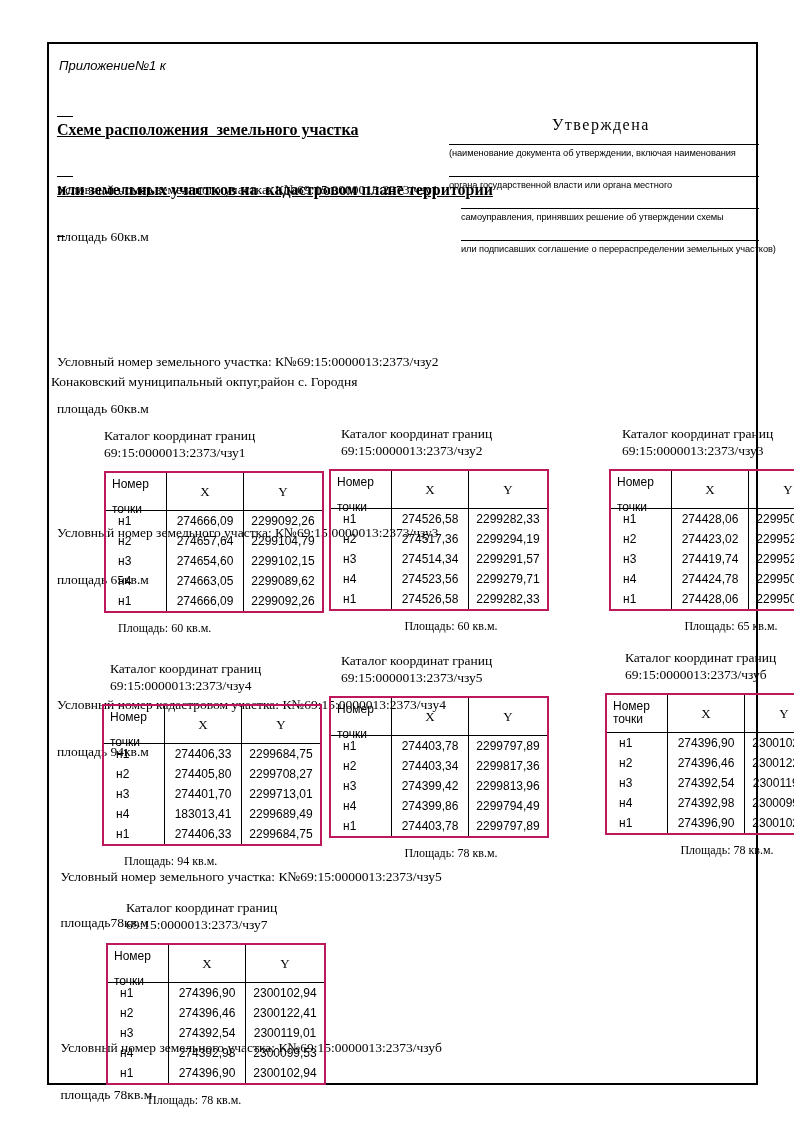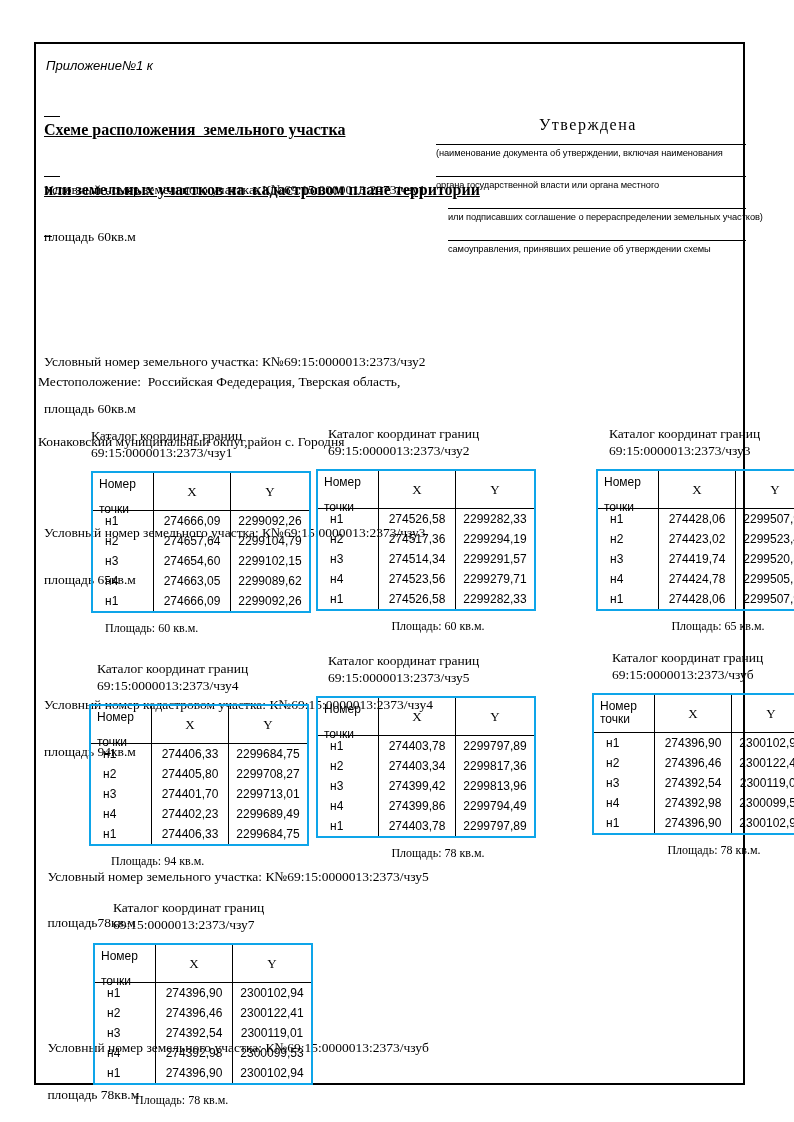--- a/index.html
+++ b/index.html
@@ -2,21 +2,21 @@
 <html><head>
 <meta charset="utf-8">
 <style>
   html,body{margin:0;padding:0;}
   body{
     width:794px;height:1122px;background:#ffffff;position:relative;
     font-family:"Liberation Serif", serif;color:#000;
     -webkit-font-smoothing:antialiased;
   }
   .frame{
-    position:absolute;left:34px;top:42px;width:707px;height:1039px;
+    position:absolute;left:47px;top:42px;width:707px;height:1039px;
     border:2px solid #000;background:#fff;
   }
   
   .appendix{
     position:absolute;left:10px;top:14px;
     font-family:"Liberation Sans", sans-serif;font-style:italic;font-size:13px;
   }
   
   .title{
     position:absolute;left:8px;top:36px;font-weight:bold;font-size:16px;
@@ -54,21 +54,21 @@
   .g6{left:556px;top:605px;}
   .g7{left:57px;top:855px;}
   .tbl-caption{font-size:13.5px;line-height:17px;margin-bottom:10px;}
   .g2 .tbl-caption{margin-left:12px;}
   .g3 .tbl-caption{margin-left:13px;}
   .g4 .tbl-caption{margin-left:8px;}
   .g5 .tbl-caption{margin-left:12px;}
   .g6 .tbl-caption{margin-left:20px;}
   .g7 .tbl-caption{margin-left:20px;}
   table.coords{
-    border-collapse:collapse;border:2px solid #0ea5e9;
+    border-collapse:collapse;border:2px solid #be185d;
     font-family:"Liberation Sans", sans-serif;font-size:12px;
   }
   table.coords th, table.coords td{border-left:1px solid #000;}
   table.coords th:first-child, table.coords td:first-child{border-left:none;}
   table.coords thead tr{border-bottom:1px solid #000;}
   th.c-pt{width:52px;text-align:left;vertical-align:top;padding:5px 2px 2px 6px;
           font-weight:normal;position:relative;height:30px;}
   th.c-x{width:74px;font-weight:normal;font-family:"Liberation Serif", serif;
          font-size:13px;text-align:center;}
   th.c-y{width:76px;font-weight:normal;font-family:"Liberation Serif", serif;
@@ -105,26 +105,26 @@
     <div class="appr-text">(наименование документа об утверждении, включая наименования</div>
   </div>
 
   <div class="appr-line">
     <div class="rule"></div>
     <div class="appr-text">органа государственной власти или органа местного</div>
   </div>
 
   <div class="appr-line indent">
     <div class="rule"></div>
-    <div class="appr-text">или подписавших соглашение о перераспределении земельных участков)</div>
+    <div class="appr-text">самоуправления, принявших решение об утверждении схемы</div>
   </div>
 
   <div class="appr-line indent">
     <div class="rule"></div>
-    <div class="appr-text">самоуправления, принявших решение об утверждении схемы</div>
+    <div class="appr-text">или подписавших соглашение о перераспределении земельных участков)</div>
   </div>
 </div>
 
   <div class="parcels" id="parcels">
   <div class="parcel">
     <span class="p-label">Условный номер земельного участка: К№69:15:0000013:2373/чзу1</span>
     <span class="p-area">площадь 60кв.м</span>
   </div>
 
   <div class="parcel">
@@ -149,21 +149,20 @@
 
   <div class="parcel">
     <span class="p-label"> Условный номер земельного участка: К№69:15:0000013:2373/чзуб</span>
     <span class="p-area"> площадь 78кв.м</span>
   </div>
 
   
 </div>
 
   <div class="location">
-    <div>Местоположение:  Российская Федедерация, Тверская область,</div>
     <div>Конаковский муниципальный окпуг,район с. Городня</div>
   </div>
 
   <div id="tables-layer">
   <div class="tbl-group g1 cut">
     <div class="tbl-caption">
       <div class="cap1">Каталог координат границ</div>
       <div class="cap2">69:15:0000013:2373/чзу1</div>
     </div>
     <table class="coords">
@@ -329,21 +328,21 @@
               <td class="t-x">274405,80</td>
               <td class="t-y">2299708,27</td>
             </tr>
             <tr>
               <td class="t-pt">н3</td>
               <td class="t-x">274401,70</td>
               <td class="t-y">2299713,01</td>
             </tr>
             <tr>
               <td class="t-pt">н4</td>
-              <td class="t-x">274402,23</td>
+              <td class="t-x">183013,41</td>
               <td class="t-y">2299689,49</td>
             </tr>
             <tr>
               <td class="t-pt">н1</td>
               <td class="t-x">274406,33</td>
               <td class="t-y">2299684,75</td>
             </tr>
           </tbody>
     </table>
     <div class="tbl-area">Площадь: 94 кв.м.</div>

